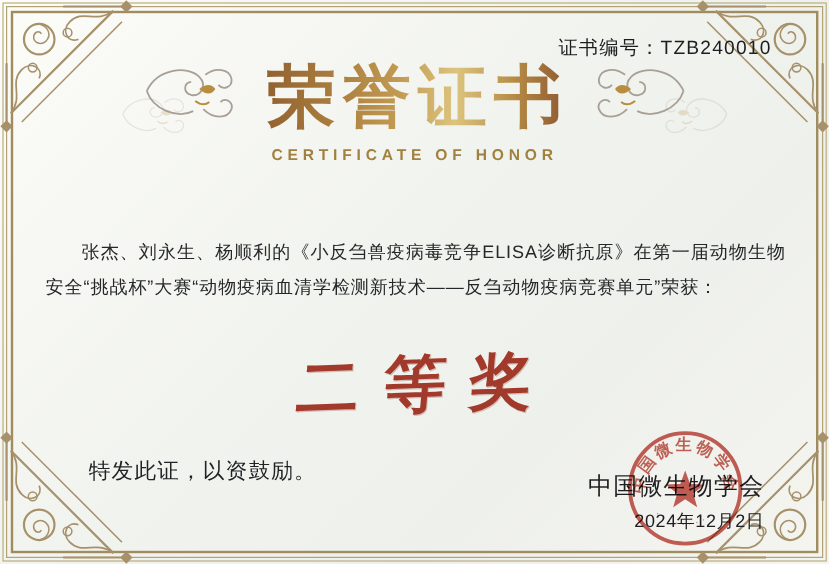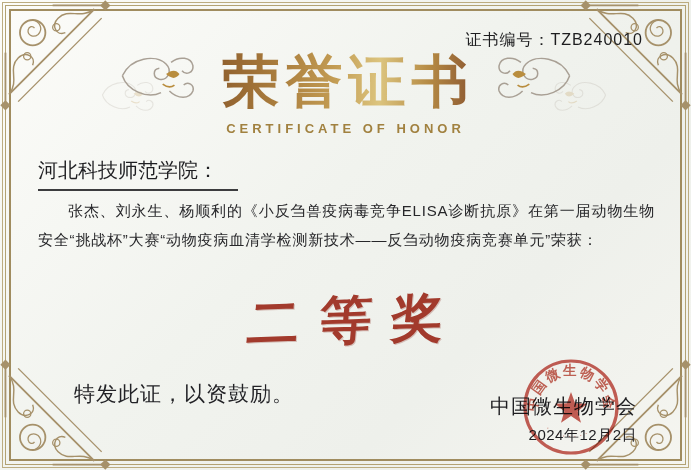--- a/index.html
+++ b/index.html
@@ -49,21 +49,21 @@
     font-size:15px;line-height:28.5px;letter-spacing:0.8px;color:#27272a;
     text-indent:2em;text-align:justify;
   }
   .award{
     position:absolute;top:286px;left:0;width:100%;text-align:center;
     font-family:"DejaVu Serif","Liberation Serif",serif;
     font-size:52px;font-weight:700;letter-spacing:20px;padding-left:20px;box-sizing:border-box;
     color:#a23a2c;transform:rotate(-2deg) skewX(-7deg);
     text-shadow:1px 1px 0 rgba(130,35,25,.25);
   }
-  .closing{position:absolute;top:380px;left:74px;font-size:21px;color:#222226;letter-spacing:1px;}
+  .closing{position:absolute;top:380px;left:74px;font-size:18px;color:#222226;letter-spacing:1px;}
   .issuer-block{position:absolute;top:392px;right:54px;text-align:right;color:#1e1e21;}
   .issuer{font-size:20px;letter-spacing:1px;line-height:28px;}
   .date{font-size:15px;letter-spacing:.5px;line-height:30px;}
   .seal{position:absolute;left:516px;top:352px;width:110px;height:110px;
         mix-blend-mode:multiply;opacity:.85;pointer-events:none;}
 </style>
 </head>
 <body>
 
 <div class="stage">
@@ -127,23 +127,20 @@
     <svg width="84" height="60" viewBox="0 0 100 70">
         <use href="#flourish-orn"></use>
       </svg>
     <h1 class="main-title" style="margin:0">荣誉证书</h1>
     <svg width="84" height="60" viewBox="0 0 100 70" style="transform:scaleX(-1)">
         <use href="#flourish-orn"></use>
       </svg>
   </div>
   <div class="subtitle">CERTIFICATE OF HONOR</div>
 
-  <div class="recipient">
-    <span>河北科技师范学院：</span>
-  </div>
 
   <p class="body-text">张杰、刘永生、杨顺利的《小反刍兽疫病毒竞争ELISA诊断抗原》在第一届动物生物安全“挑战杯”大赛“动物疫病血清学检测新技术——反刍动物疫病竞赛单元”荣获：</p>
 
   <div class="award">二等奖</div>
 
   <div class="closing">特发此证，以资鼓励。</div>
 
   <div class="issuer-block">
     <div class="issuer">中国微生物学会</div>
     <div class="date">2024年12月2日</div>

